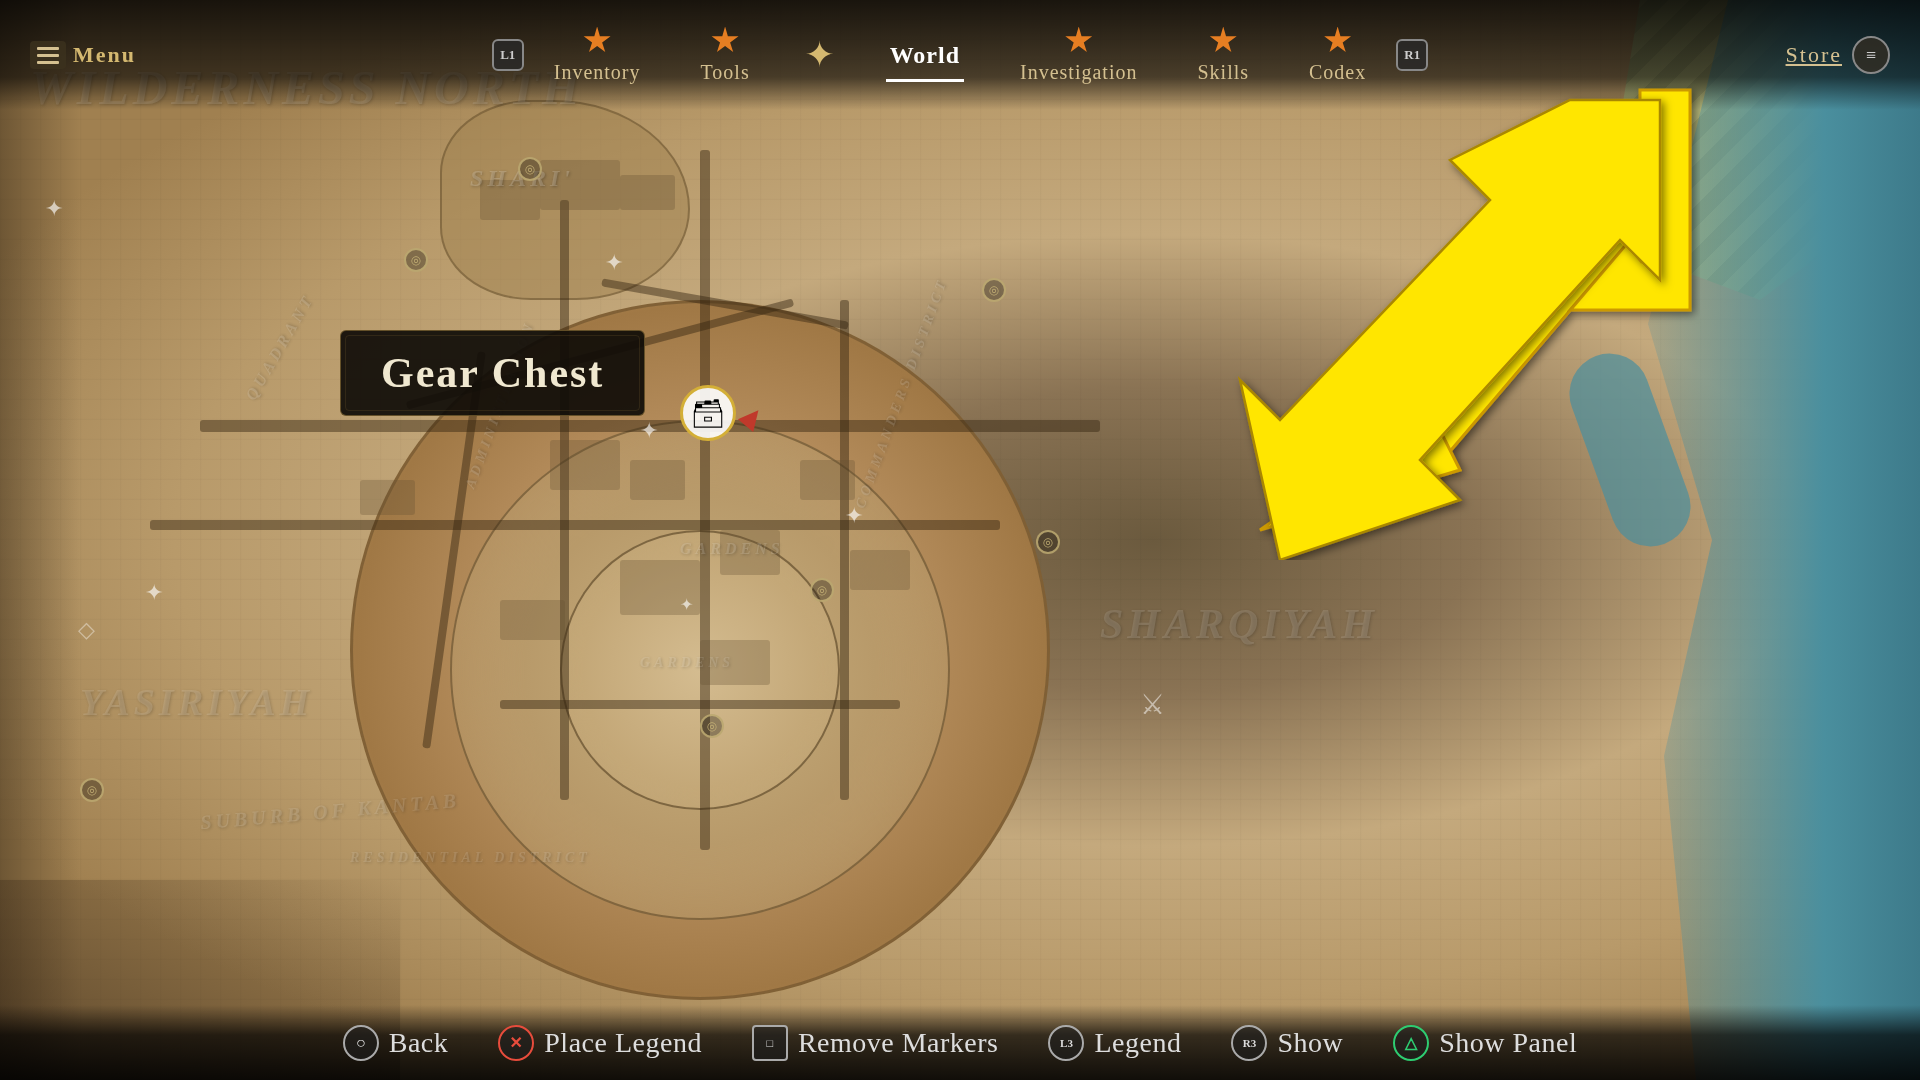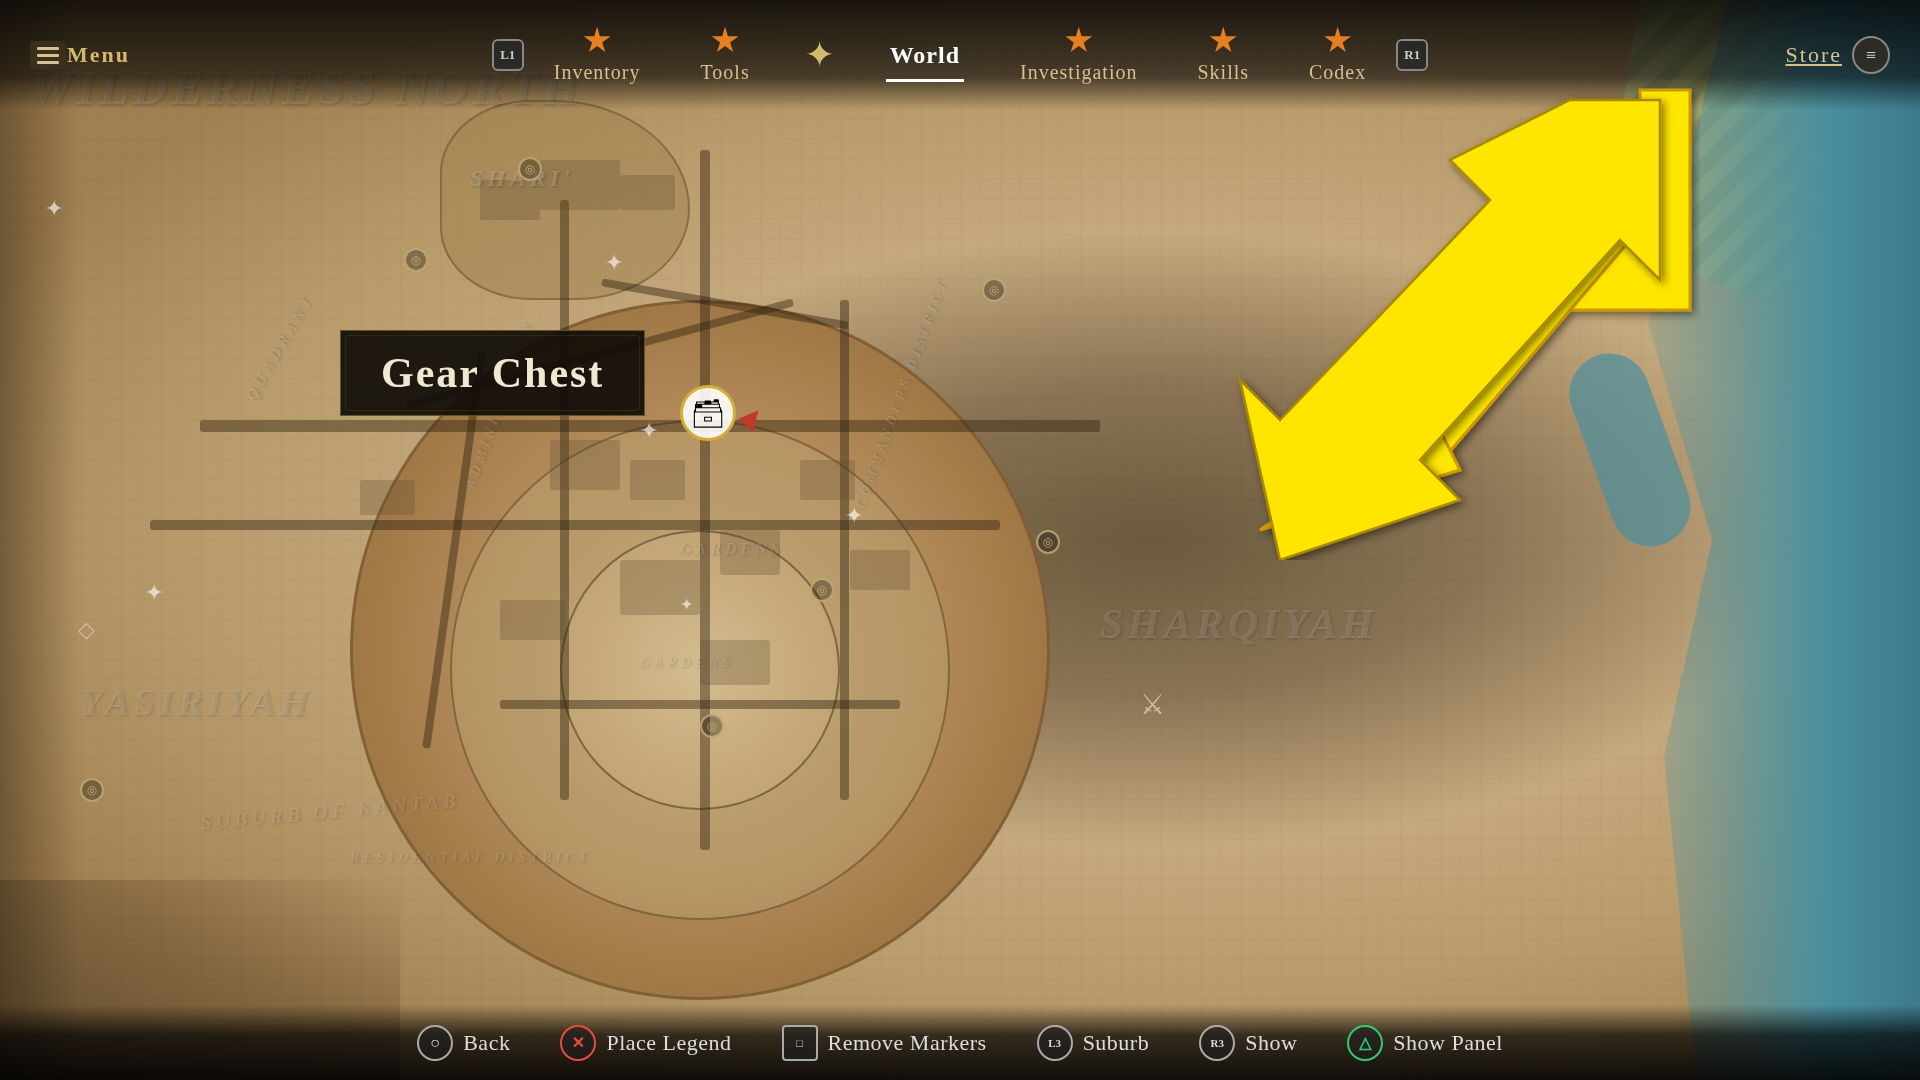--- a/index.html
+++ b/index.html
@@ -148,21 +148,21 @@
       align-items: center;
       justify-content: center;
       z-index: 100;
     }
 
     #nav-left {
       position: absolute;
       left: 30px;
       display: flex;
       align-items: center;
-      gap: 1px;
+      gap: 7px;
     }
 
     #nav-right {
       position: absolute;
       right: 30px;
       display: flex;
       align-items: center;
       gap: 10px;
     }
 
@@ -241,21 +241,21 @@
     #gear-chest-tooltip {
       position: absolute;
       left: 340px;
       top: 330px;
       z-index: 200;
     }
 
     .tooltip-box {
       background: rgba(15,12,8,0.92);
       border: 1px solid rgba(150,120,60,0.6);
-      border-radius: 0;
+      border-radius: 6px;
       padding: 18px 40px;
       position: relative;
     }
 
     .tooltip-box::before {
       content: '';
       position: absolute;
       top: 4px;
       left: 4px;
       right: 4px;
@@ -397,21 +397,21 @@
       display: flex;
       align-items: center;
       justify-content: center;
       color: #ddd;
       font-size: 11px;
       font-weight: bold;
     }
 
     .action-label {
       color: #ddd;
-      font-size: 22px;
+      font-size: 28px;
       letter-spacing: 0.5px;
     }
 
     
     .road-h {
       background: rgba(50,35,15,0.45);
       position: absolute;
       border-radius: 3px;
     }
 
@@ -686,21 +686,21 @@
     <span class="action-label">Place Legend</span>
   </div>
 
   <div class="bottom-action">
     <div class="btn-square">□</div>
     <span class="action-label">Remove Markers</span>
   </div>
 
   <div class="bottom-action">
     <div class="btn-square" style="border-radius:50%;">L3</div>
-    <span class="action-label">Suburb</span>
+    <span class="action-label">Legend</span>
   </div>
 
   <div class="bottom-action">
     <div class="btn-square" style="border-radius:50%;">R3</div>
     <span class="action-label">Show</span>
   </div>
 
   <div class="bottom-action">
     <div class="btn-circle" style="color:#2ecc71;border-color:#2ecc71;">△</div>
     <span class="action-label">Show Panel</span>

